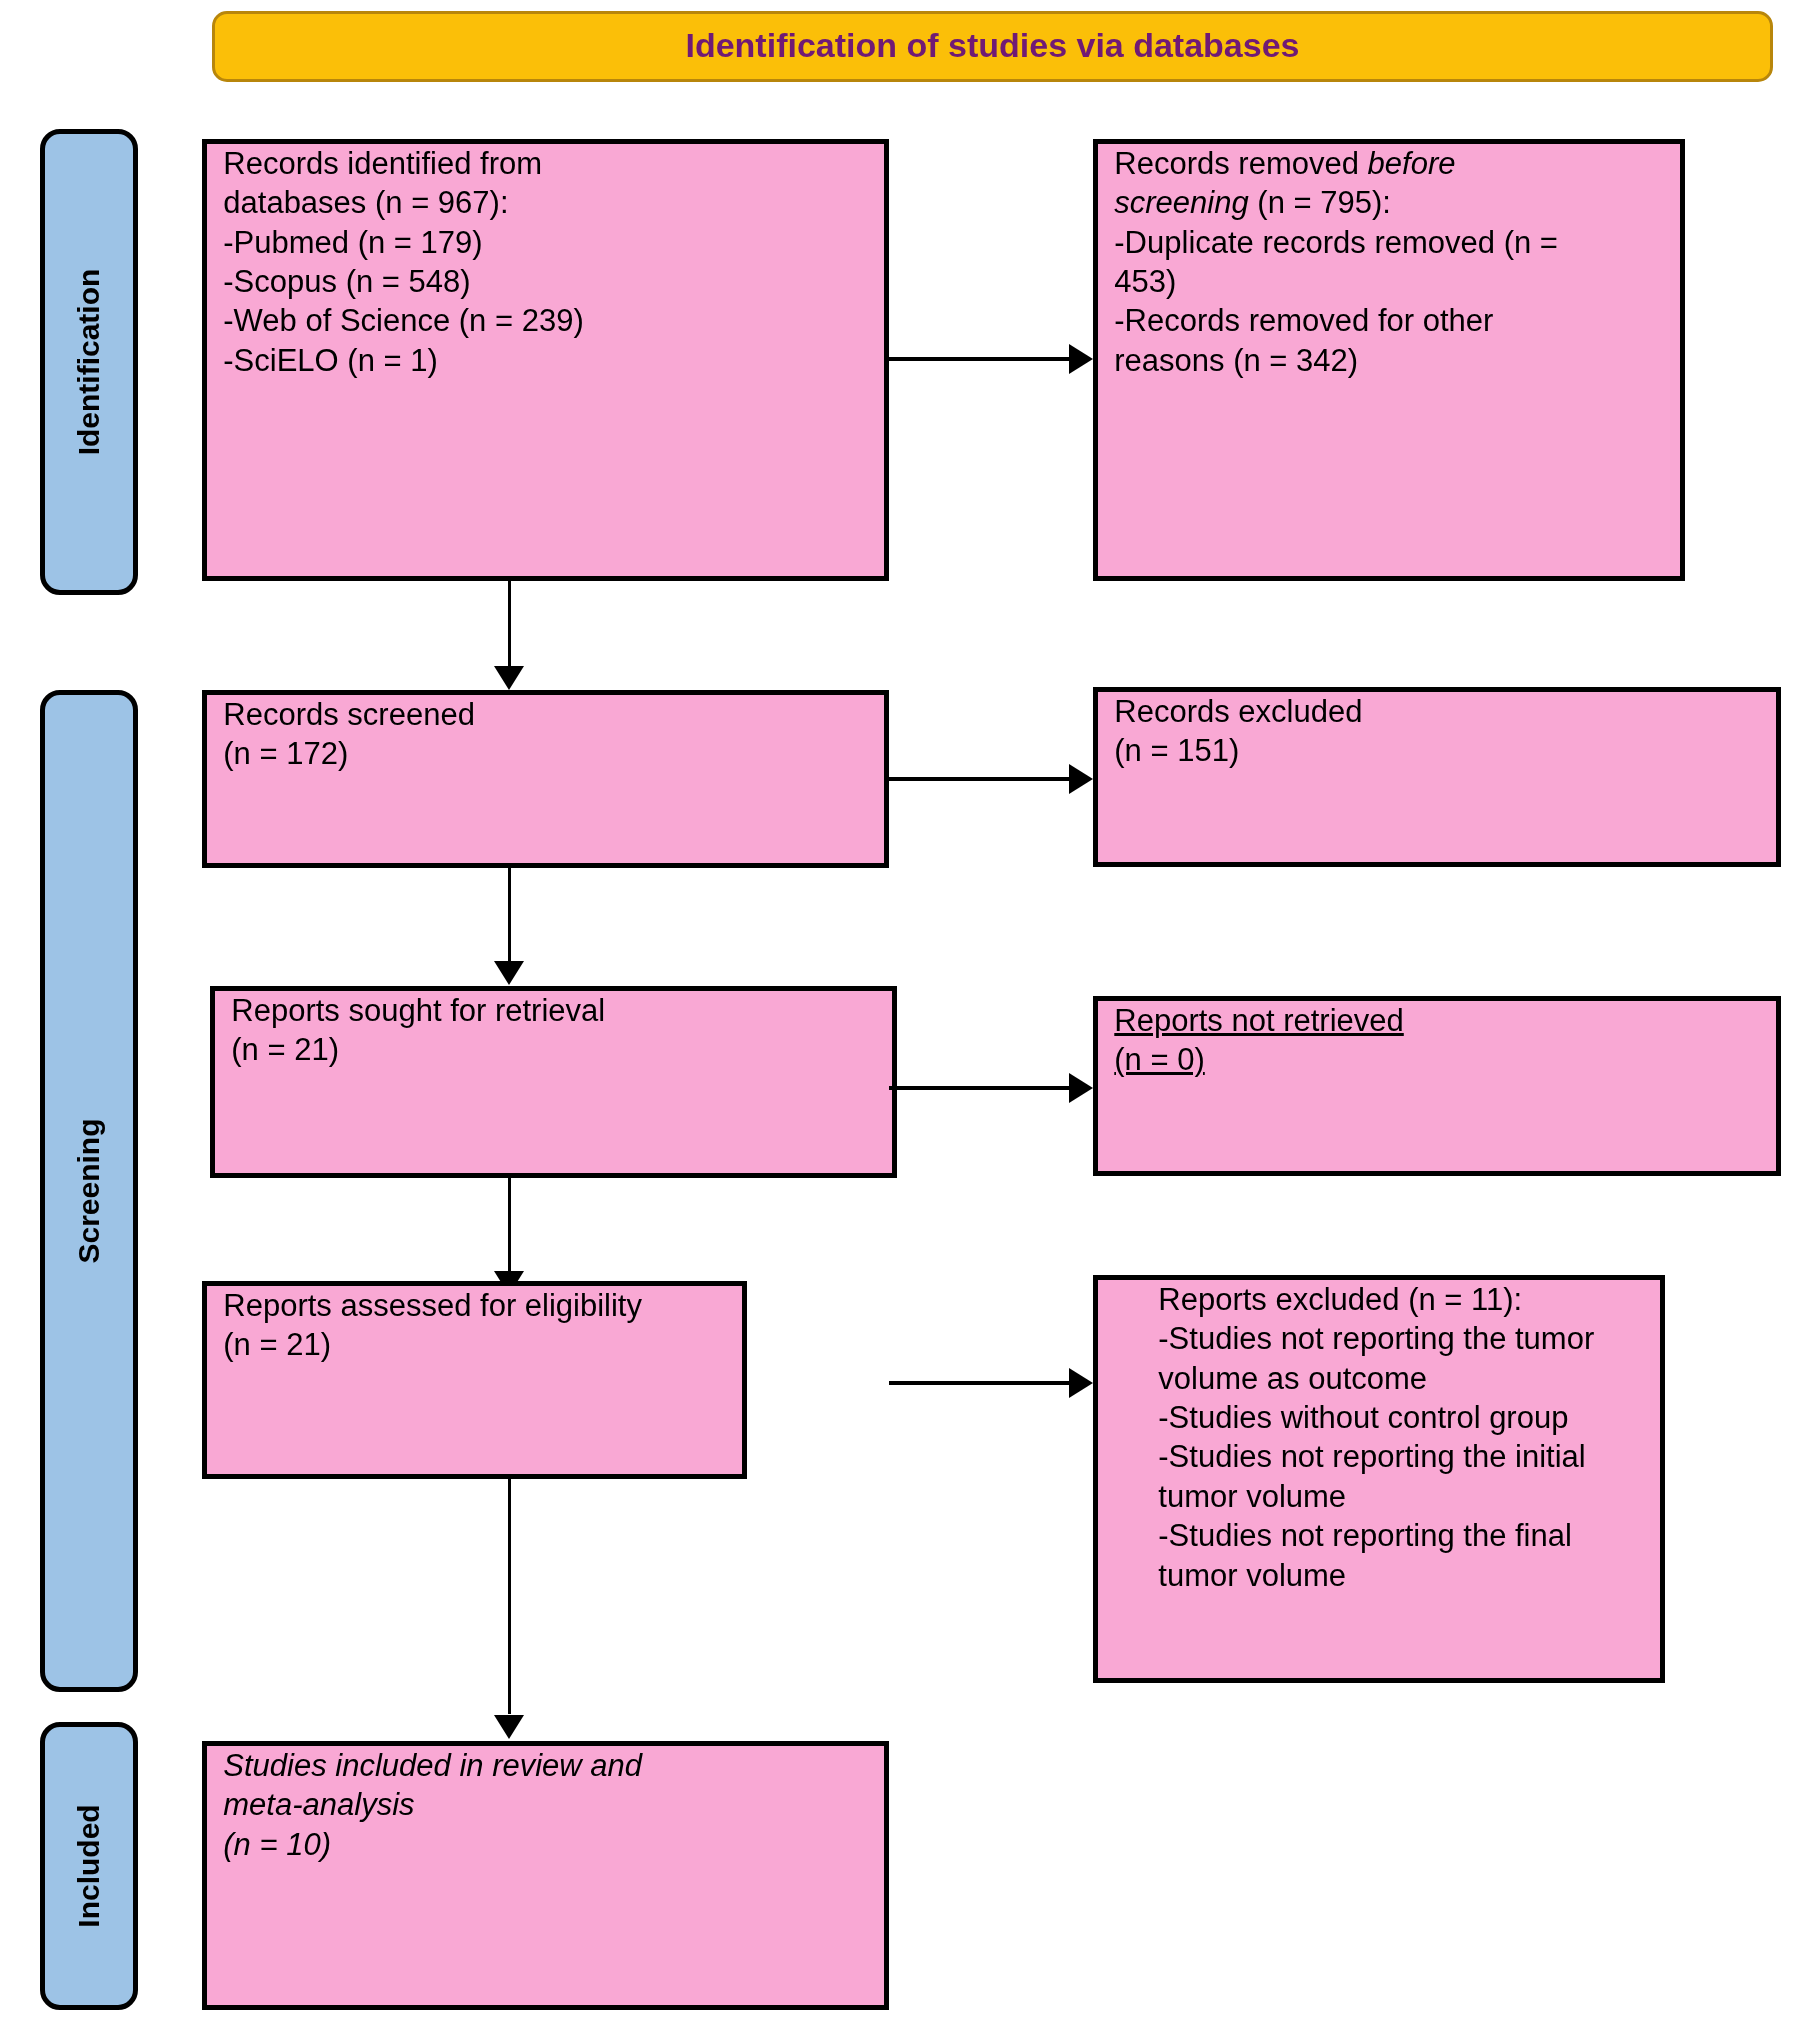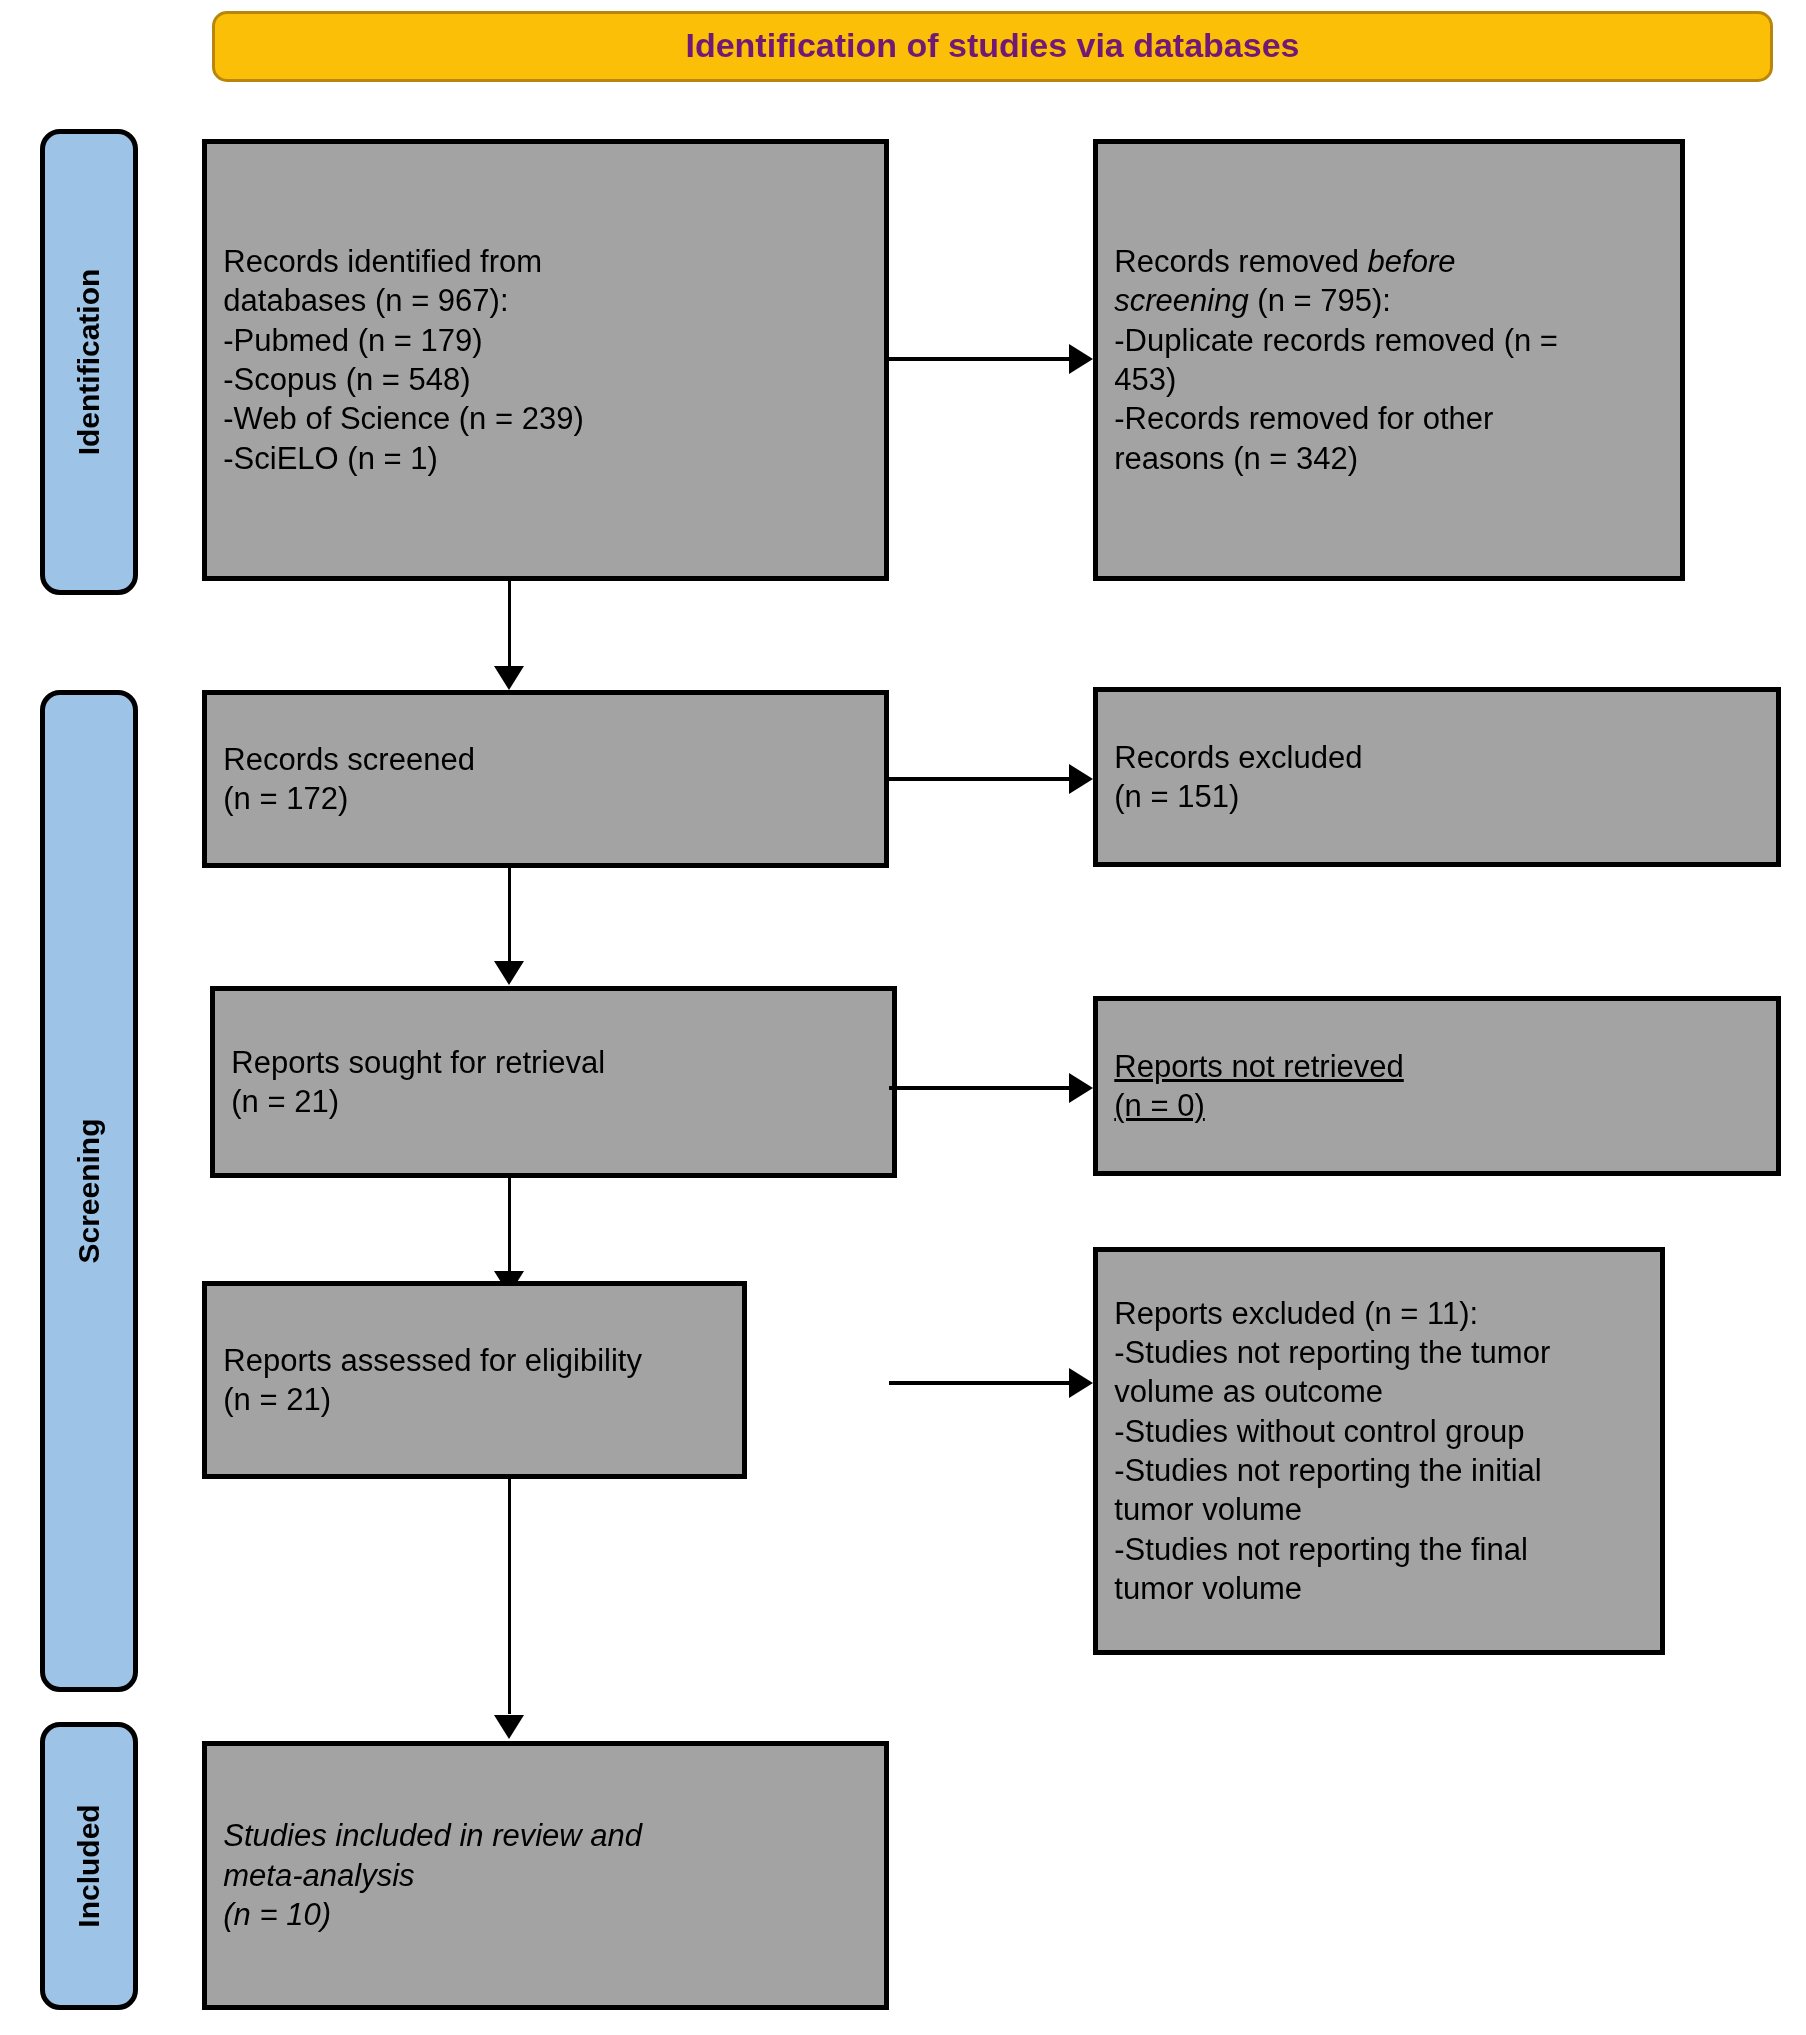--- a/index.html
+++ b/index.html
@@ -58,25 +58,25 @@
     white-space: nowrap;
     font-size: 30px;
     font-weight: bold;
     color: #000000;
     line-height: 1;
   }
 
   
   .flow-box {
     position: absolute;
-    background: #a3a3a3;
+    background: #f9a8d4;
     border: 5.2px solid #000000;
     box-sizing: border-box;
     display: flex;
-    align-items: center;
+    align-items: flex-start;
   }
   .flow-box-text {
     padding: 0 16.3px;
     font-size: 31px;
     line-height: 1.27;
     color: #000000;
     white-space: pre-line;
   }
   .flow-box-text em {
     font-style: italic;
@@ -185,21 +185,21 @@
   <div class="arrow-right" style="left:1069px; top:1073px;"></div>
 
   <div class="conn-v-line" style="left:508px; top:1178px; height:93px;"></div>
   <div class="arrow-down" style="left:494px; top:1271px;"></div>
 
   <div class="flow-box" style="left:202px; top:1281px; width:545px; height:198px;">
     <div class="flow-box-text">Reports assessed for eligibility
 (n = 21)</div>
   </div>
 
-  <div class="flow-box" style="left:1093px; top:1247px; width:572px; height:408px;">
+  <div class="flow-box" style="left:1093px; top:1275px; width:572px; height:408px;padding-left:44px;">
     <div class="flow-box-text">Reports excluded (n = 11):
 -Studies not reporting the tumor
 volume as outcome
 -Studies without control group
 -Studies not reporting the initial
 tumor volume
 -Studies not reporting the final
 tumor volume</div>
   </div>
 

